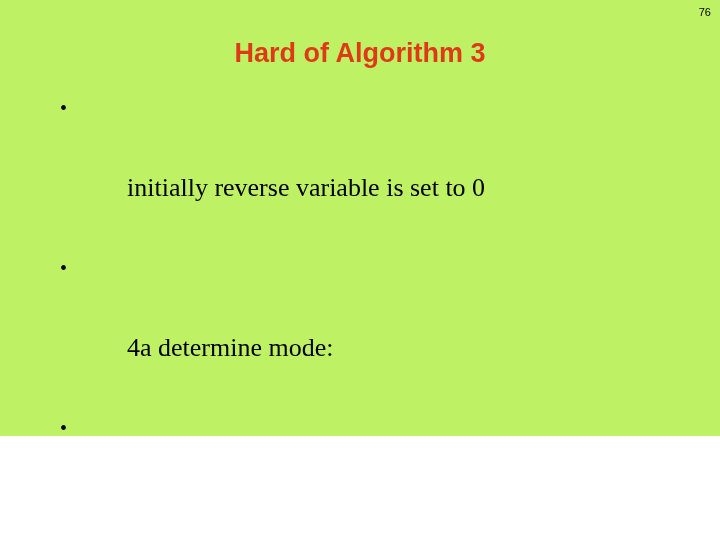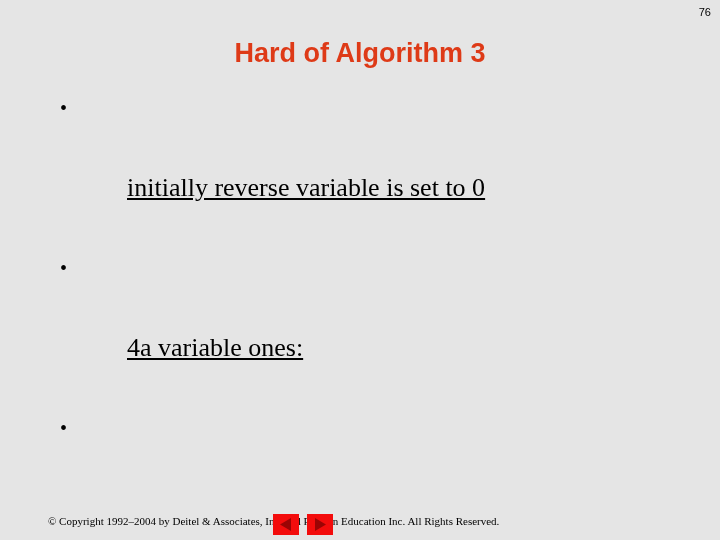--- a/index.html
+++ b/index.html
@@ -4,22 +4,22 @@
 <title>Hard of Algorithm 3</title>
 <style>
   html, body {
     margin: 0;
     padding: 0;
     background: #ffffff;
   }
   .slide {
     position: relative;
     width: 720px;
-    height: 540px;
-    background: #e5e5e5;
+    height: 436px;
+    background: #bef264;
     overflow: hidden;
     font-family: "Liberation Serif", "DejaVu Serif", serif;
   }
 
   
   .page-number {
     position: absolute;
     top: 5px;
     right: 9px;
     font-family: "Liberation Sans", "DejaVu Sans", sans-serif;
@@ -65,21 +65,20 @@
   .bullet-item .bullet-marker {
     position: absolute;
     left: 8px;
     top: 0;
     font-size: 20px;
     line-height: 40px;
     color: #000000;
   }
   .bullet-text {
     display: inline;
-    text-decoration: underline;
   }
 
   
   .copyright {
     position: absolute;
     left: 48px;
     top: 494px;
     font-family: "Liberation Serif", "DejaVu Serif", serif;
     font-size: 11px;
     line-height: 14px;
@@ -120,21 +119,21 @@
 
   <div class="slide-title">Hard of Algorithm 3</div>
 
   <ul class="body-list">
     <li class="bullet-item">
       <span class="bullet-marker">•</span>
       <span class="bullet-text">initially reverse variable is set to 0</span>
     </li>
     <li class="bullet-item">
       <span class="bullet-marker">•</span>
-      <span class="bullet-text">4a variable ones:</span>
+      <span class="bullet-text">4a determine mode:</span>
     </li>
     <li class="bullet-item">
       <span class="bullet-marker">•</span>
     </li>
 
   </ul>
 
   <div class="copyright">© Copyright 1992–2004 by Deitel &amp; Associates, Inc. and Pearson Education Inc. All Rights Reserved.</div>
 
   <div class="nav-bar">

